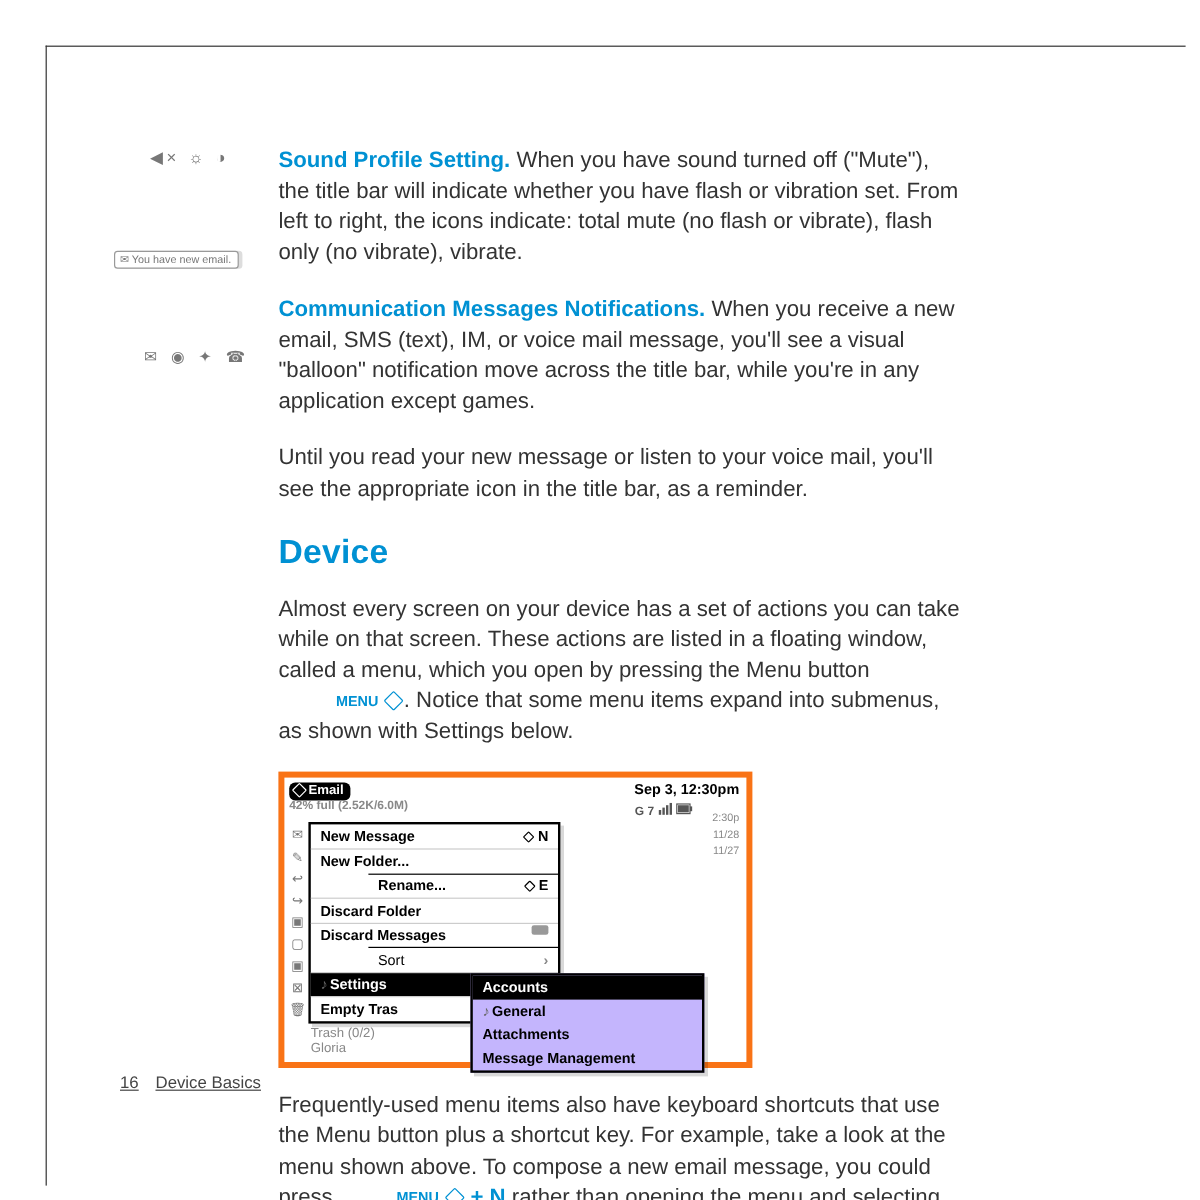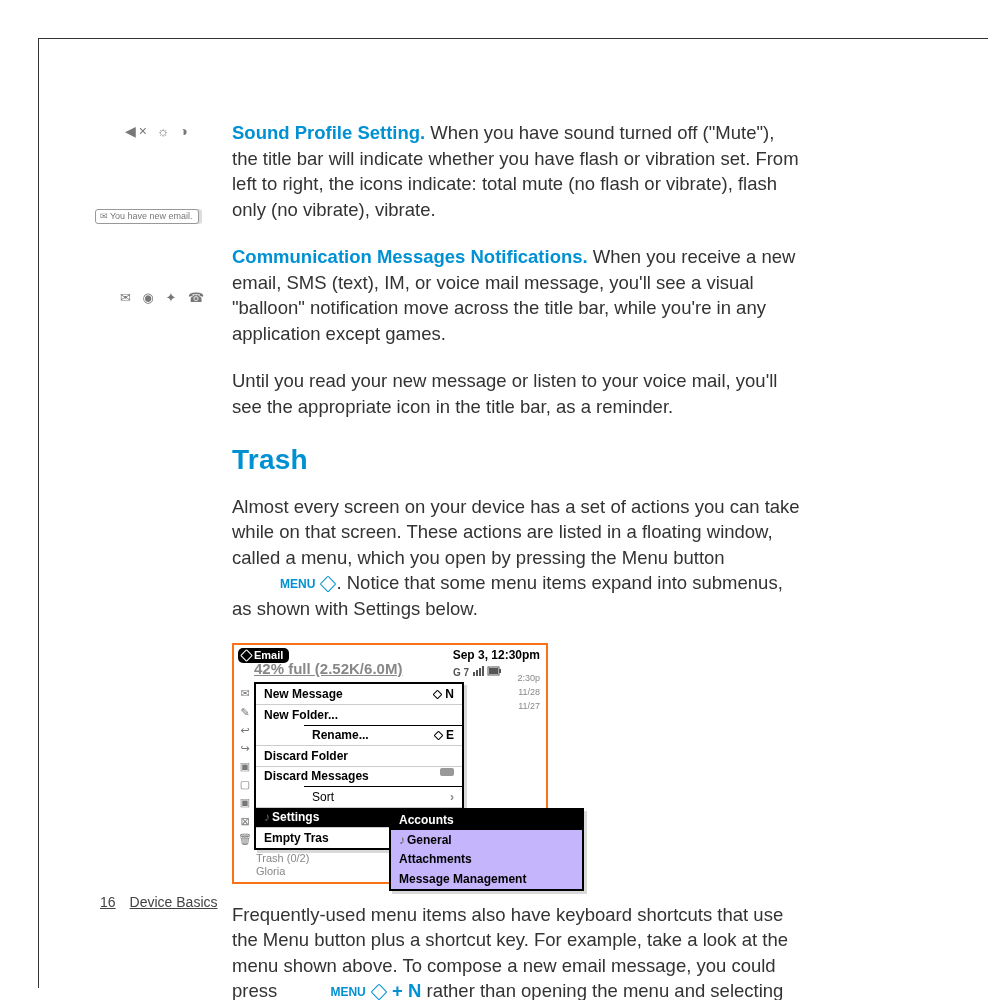--- a/index.html
+++ b/index.html
@@ -86,23 +86,23 @@
     width: 12px;
     height: 12px;
     border: 1.5px solid #0091d3;
     transform: rotate(45deg);
     vertical-align: -1px;
     margin: 0 2px;
     border-radius: 1.5px;
   }
   
   .dev {
-    width: 316px;
+    width: 395px;
     margin: 8px 0 18px 0;
-    border: 2px solid #f97316;
+    border: 5px solid #f97316;
     background: #fff;
     font-family: Verdana, Tahoma, sans-serif;
     font-size: 12px;
     color: #000;
     position: relative;
   }
   .dev .titlebar {
     display: flex;
     justify-content: space-between;
     padding: 2px 6px 0 4px;
@@ -116,24 +116,23 @@
     border-radius: 5px;
     padding: 0 6px 0 4px;
     font-size: 11px;
     display: inline-block;
     line-height: 15px;
   }
   .dev .title-left .app .d {
     display:inline-block; width:9px; height:9px; border:1.5px solid #fff; transform:rotate(45deg); border-radius:1px; margin-right:3px; vertical-align:-1px;
   }
   .dev .sub {
-    font-size: 15px;
+    font-size: 10px;
     color: #888;
-    text-decoration: underline;
-    margin-left: 16px;
+    margin-left: 0;
     display: block;
     line-height: 10px;
   }
   .dev .title-right svg { vertical-align: -2px; }
   .dev .body { display: flex; padding: 2px; position: relative; }
   .dev .iconcol {
     width: 18px;
     display: flex;
     flex-direction: column;
     gap: 3px;
@@ -224,21 +223,21 @@
   </p>
 
   <p class="para">
     <span class="blue-bold">Communication Messages Notifications.</span><span> When you receive a new email, SMS (text), IM, or voice mail message, you'll see a visual "balloon" notification move across the title bar, while you're in any application except games.</span>
   </p>
 
   <p class="para">
     <span>Until you read your new message or listen to your voice mail, you'll see the appropriate icon in the title bar, as a reminder.</span>
   </p>
 
-  <h2 class="heading">Trash</h2>
+  <h2 class="heading">Device</h2>
 
   <p class="para">
     <span>Almost every screen on your device has a set of actions you can take while on that screen. These actions are listed in a floating window, called a menu, which you open by pressing the Menu button </span><span class="menu-label">MENU</span> <span class="diamond"></span><span>. Notice that some menu items expand into submenus, as shown with Settings below.</span>
   </p>
 
   <div class="dev">
     <div class="titlebar">
       <div class="title-left">
         <div>
           <span class="app"><span class="d"></span><span>Email</span></span>

